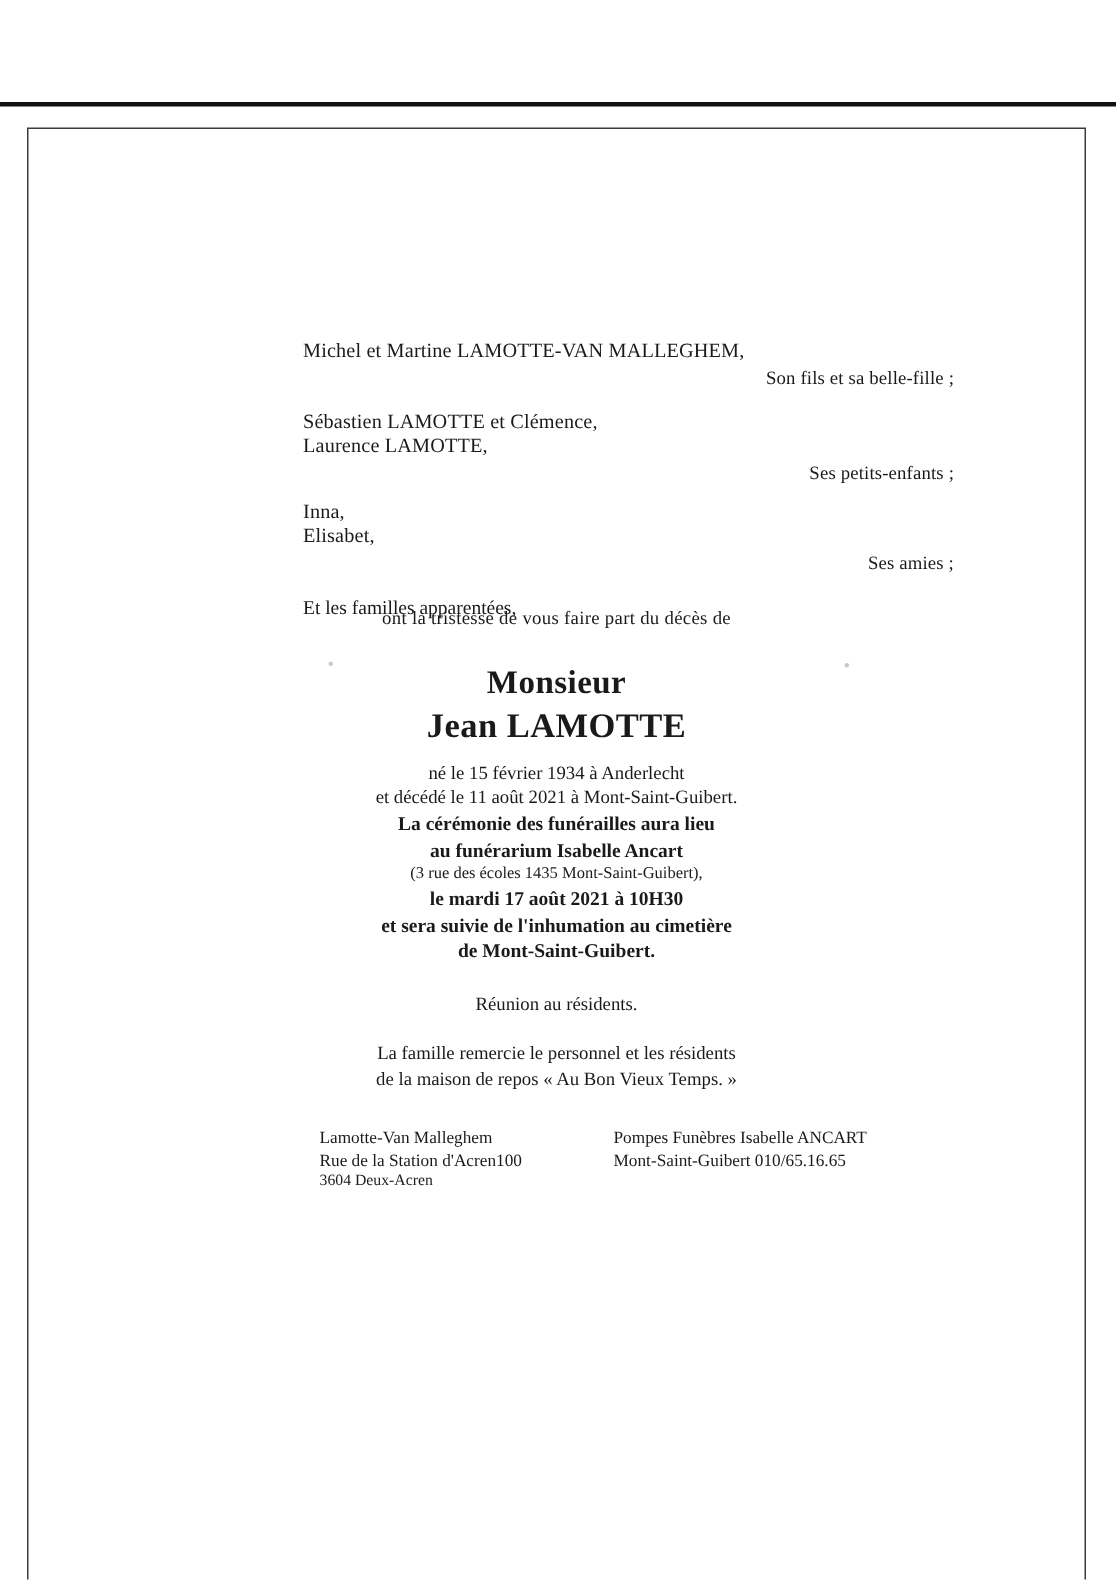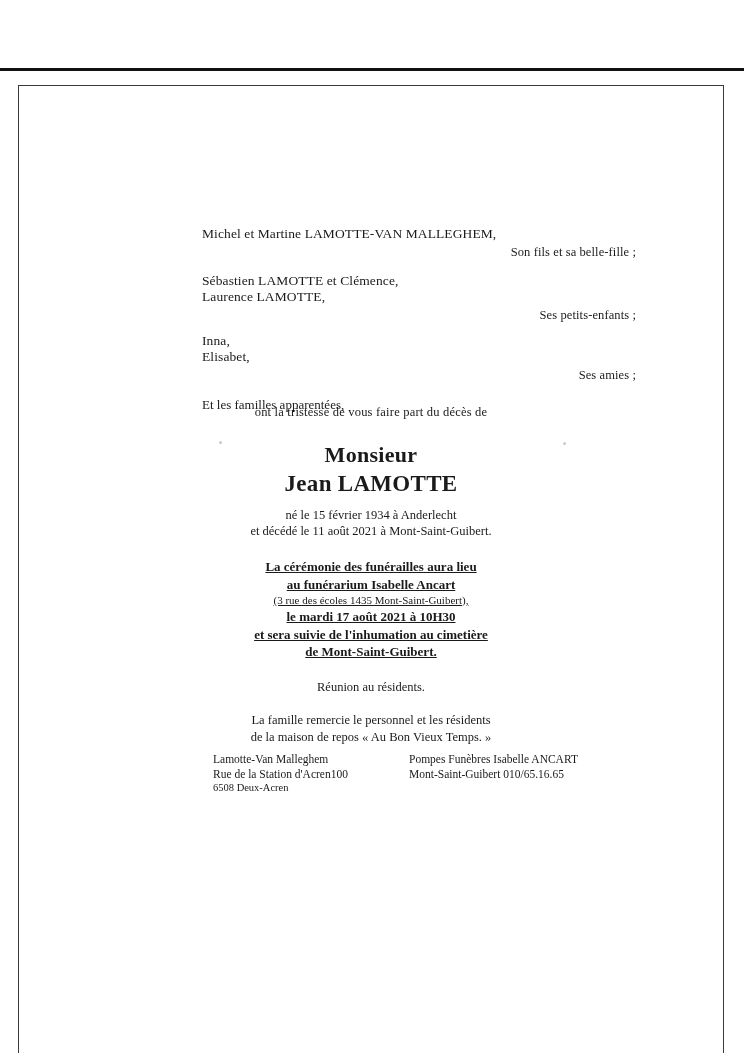--- a/index.html
+++ b/index.html
@@ -119,25 +119,24 @@
   }
 
   .birth-line, .death-line {
     font-size: 12.5px;
     line-height: 16px;
     margin-top: 0;
   }
   .birth-line { margin-top: 9px; }
 
   .ceremony {
-    margin-top: 19px;
+    margin-top: 1px;
     font-weight: bold;
     font-size: 13px;
     line-height: 17.5px;
-    text-decoration: underline;
   }
 
   .ceremony .addr {
     font-weight: normal;
     font-size: 11px;
     line-height: 15px;
     text-align: center;
   }
 
   .reunion {
@@ -236,21 +235,21 @@
 
       <div class="thanks">
         <div>La famille remercie le personnel et les résidents</div>
         <div>de la maison de repos « Au Bon Vieux Temps. »</div>
       </div>
     </div>
 
     <div class="footer-left">
       <div>Lamotte-Van Malleghem</div>
       <div>Rue de la Station d'Acren100</div>
-      <div class="footer-small">6508 Deux-Acren</div>
+      <div class="footer-small">3604 Deux-Acren</div>
     </div>
 
     <div class="footer-right">
       <div>Pompes Funèbres Isabelle ANCART</div>
       <div>Mont-Saint-Guibert 010/65.16.65</div>
     </div>
 
   </div>
 </div>
 

